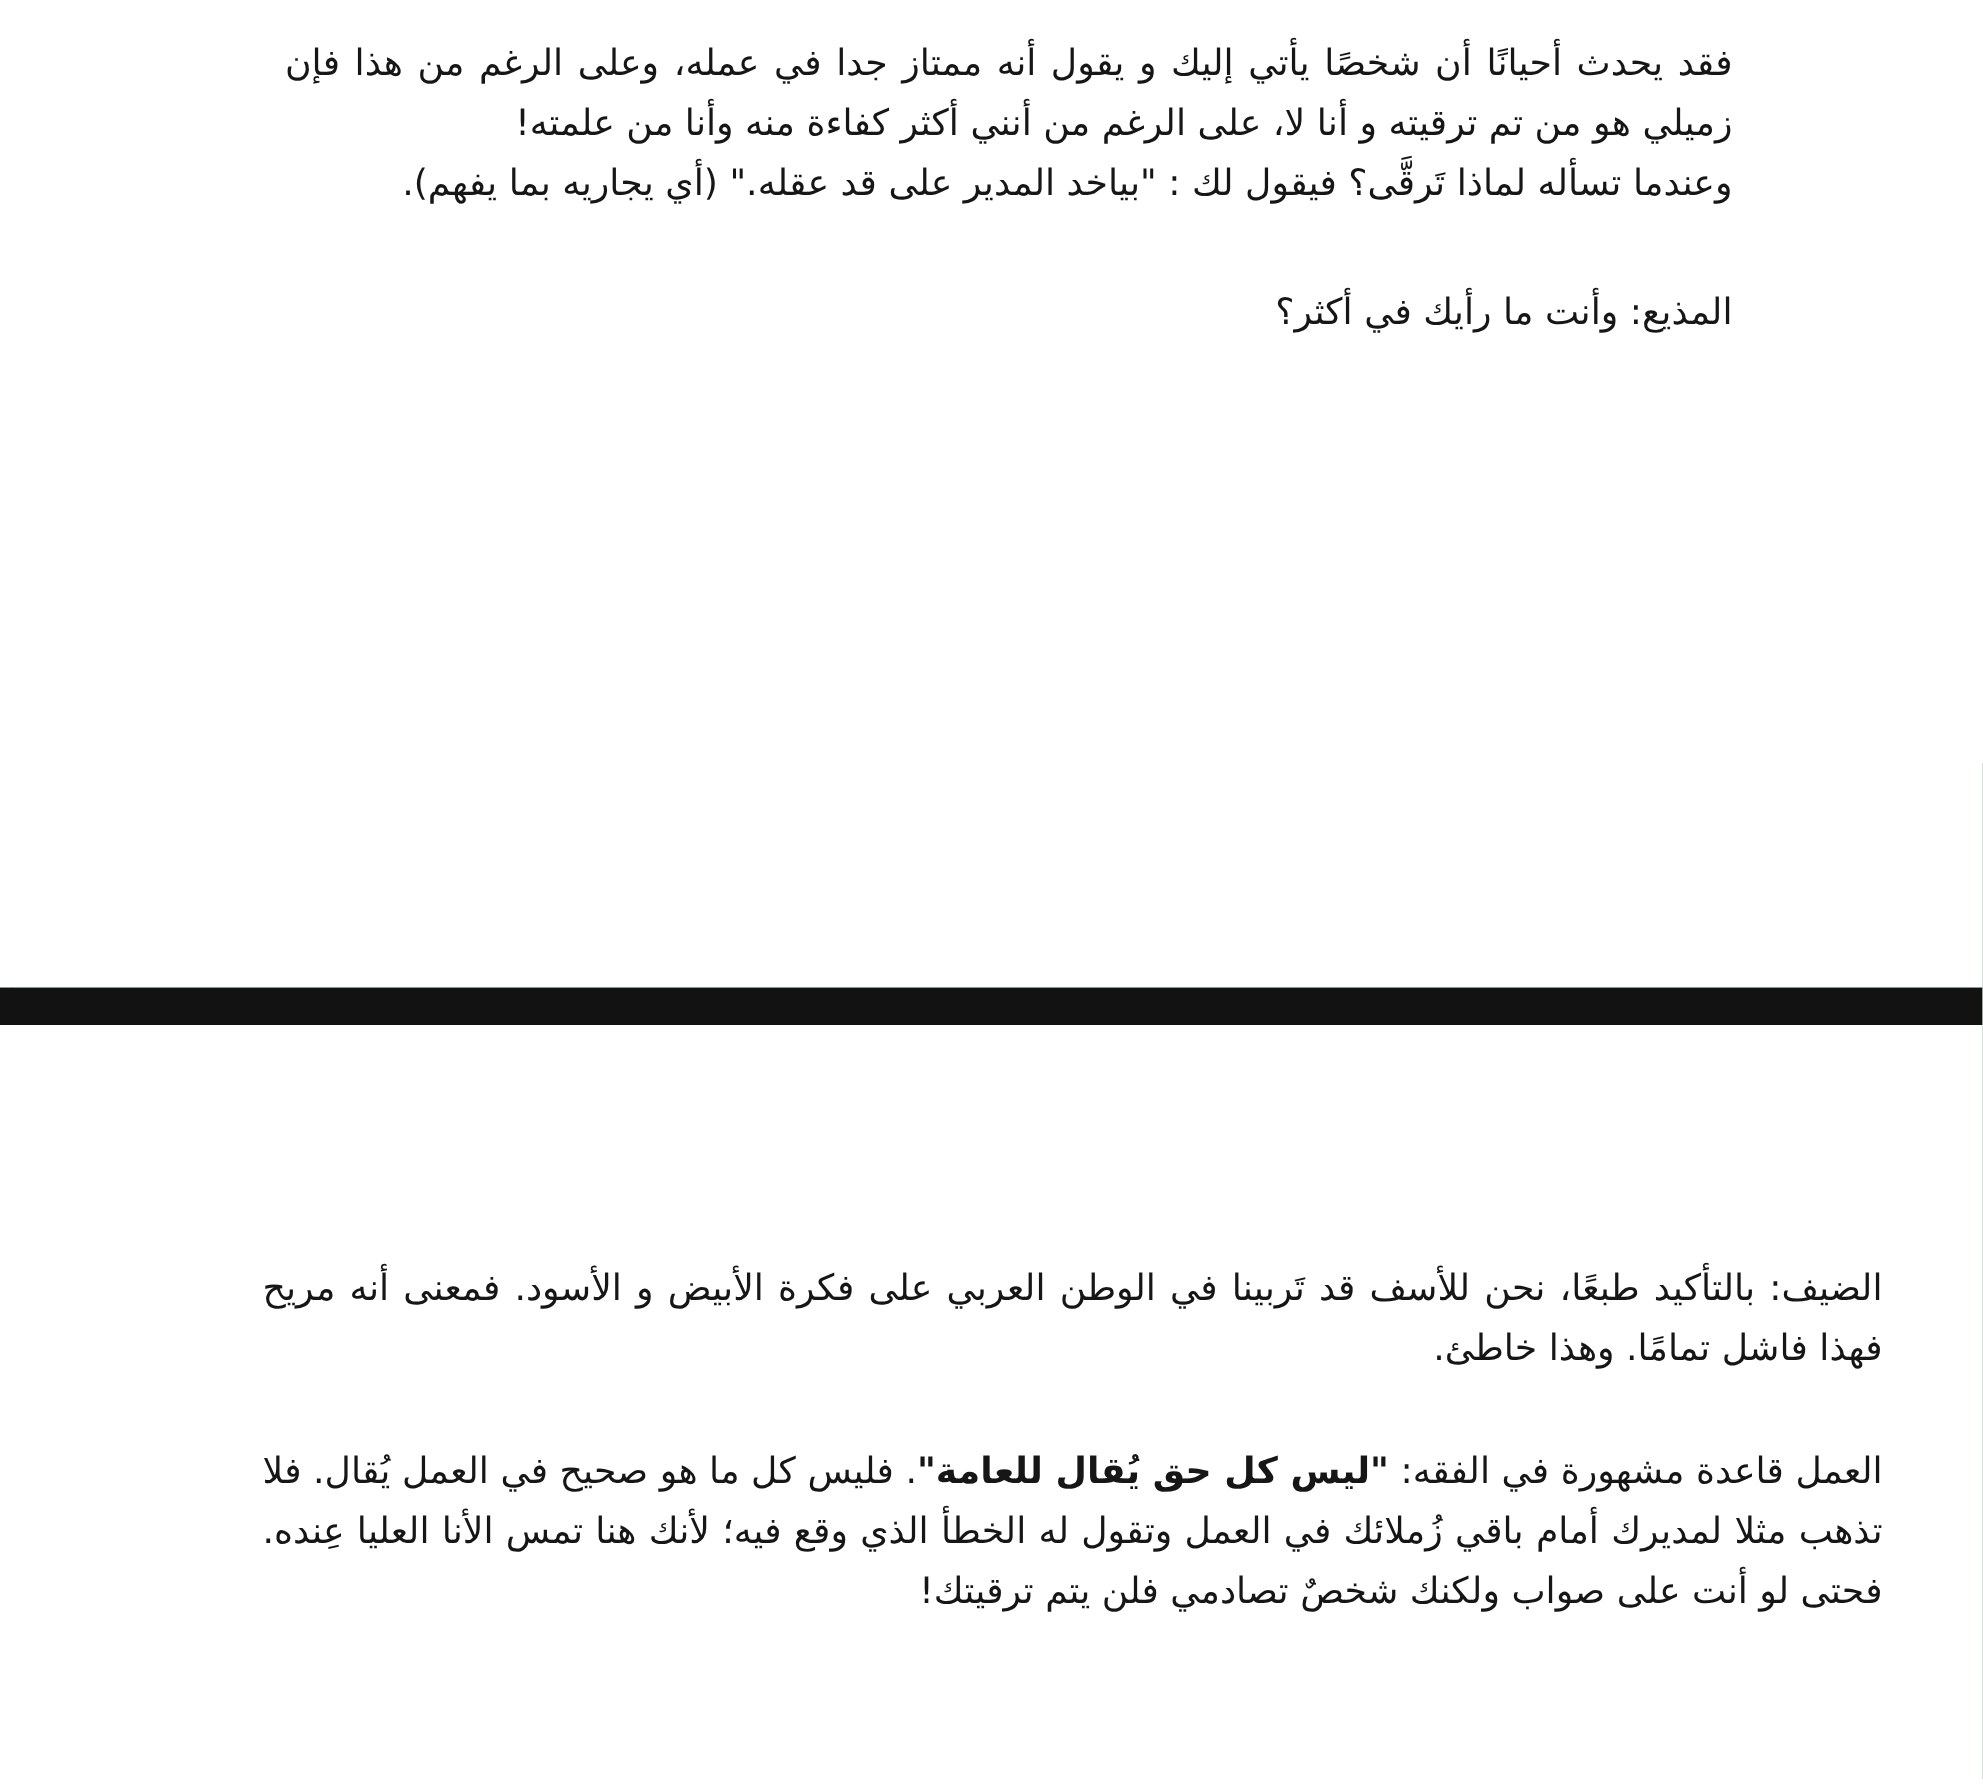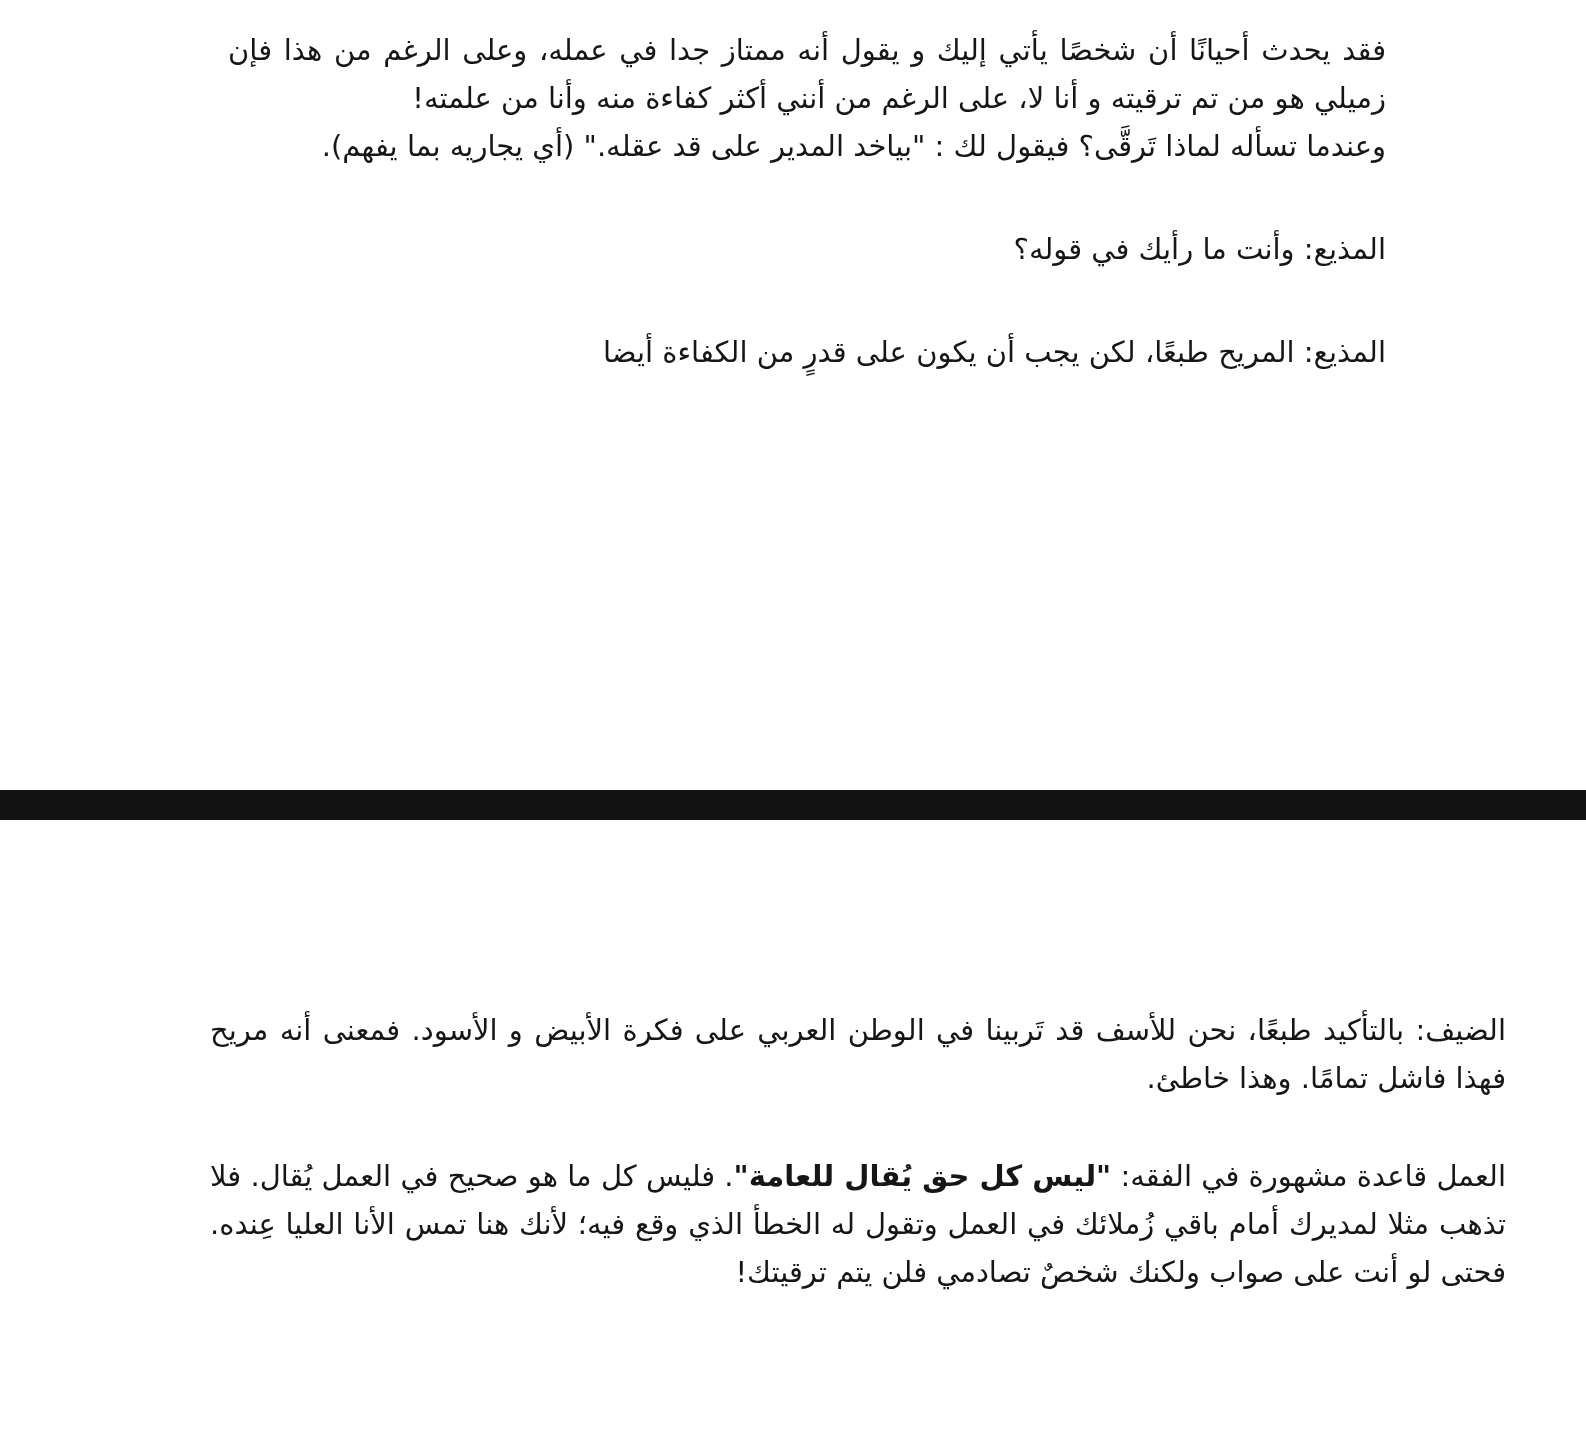--- a/index.html
+++ b/index.html
@@ -85,27 +85,24 @@
   <div class="edge-line"></div>
 
   <div class="page page1">
 
     <p class="para">
       <span class="block-line">فقد يحدث أحيانًا أن شخصًا يأتي إليك و يقول أنه ممتاز جدا في عمله، وعلى الرغم من هذا فإن زميلي هو من تم ترقيته و أنا لا، على الرغم من أنني أكثر كفاءة منه وأنا  من علمته!</span>
       <span class="block-line">وعندما تسأله لماذا تَرقَّى؟ فيقول لك : "بياخد المدير على قد عقله." (أي يجاريه بما يفهم).</span>
     </p>
 
     <p class="para">
-      <span class="speaker">المذيع:</span><span> وأنت ما رأيك في قوله؟</span>
+      <span class="speaker">المذيع:</span><span> وأنت ما رأيك في أكثر؟</span>
     </p>
 
 
-    <p class="para">
-      <span class="speaker">المذيع:</span><span> المريح طبعًا، لكن يجب أن يكون على قدرٍ من الكفاءة أيضا</span>
-    </p>
 
   </div>
 
   <div class="page-break"></div>
 
   <div class="page page2">
 
     <p class="para tight">
       <span class="speaker">الضيف:</span><span> بالتأكيد طبعًا، نحن للأسف قد تَربينا في الوطن العربي على فكرة الأبيض و الأسود. فمعنى أنه مريح فهذا فاشل تمامًا. وهذا خاطئ.</span>
     </p>

